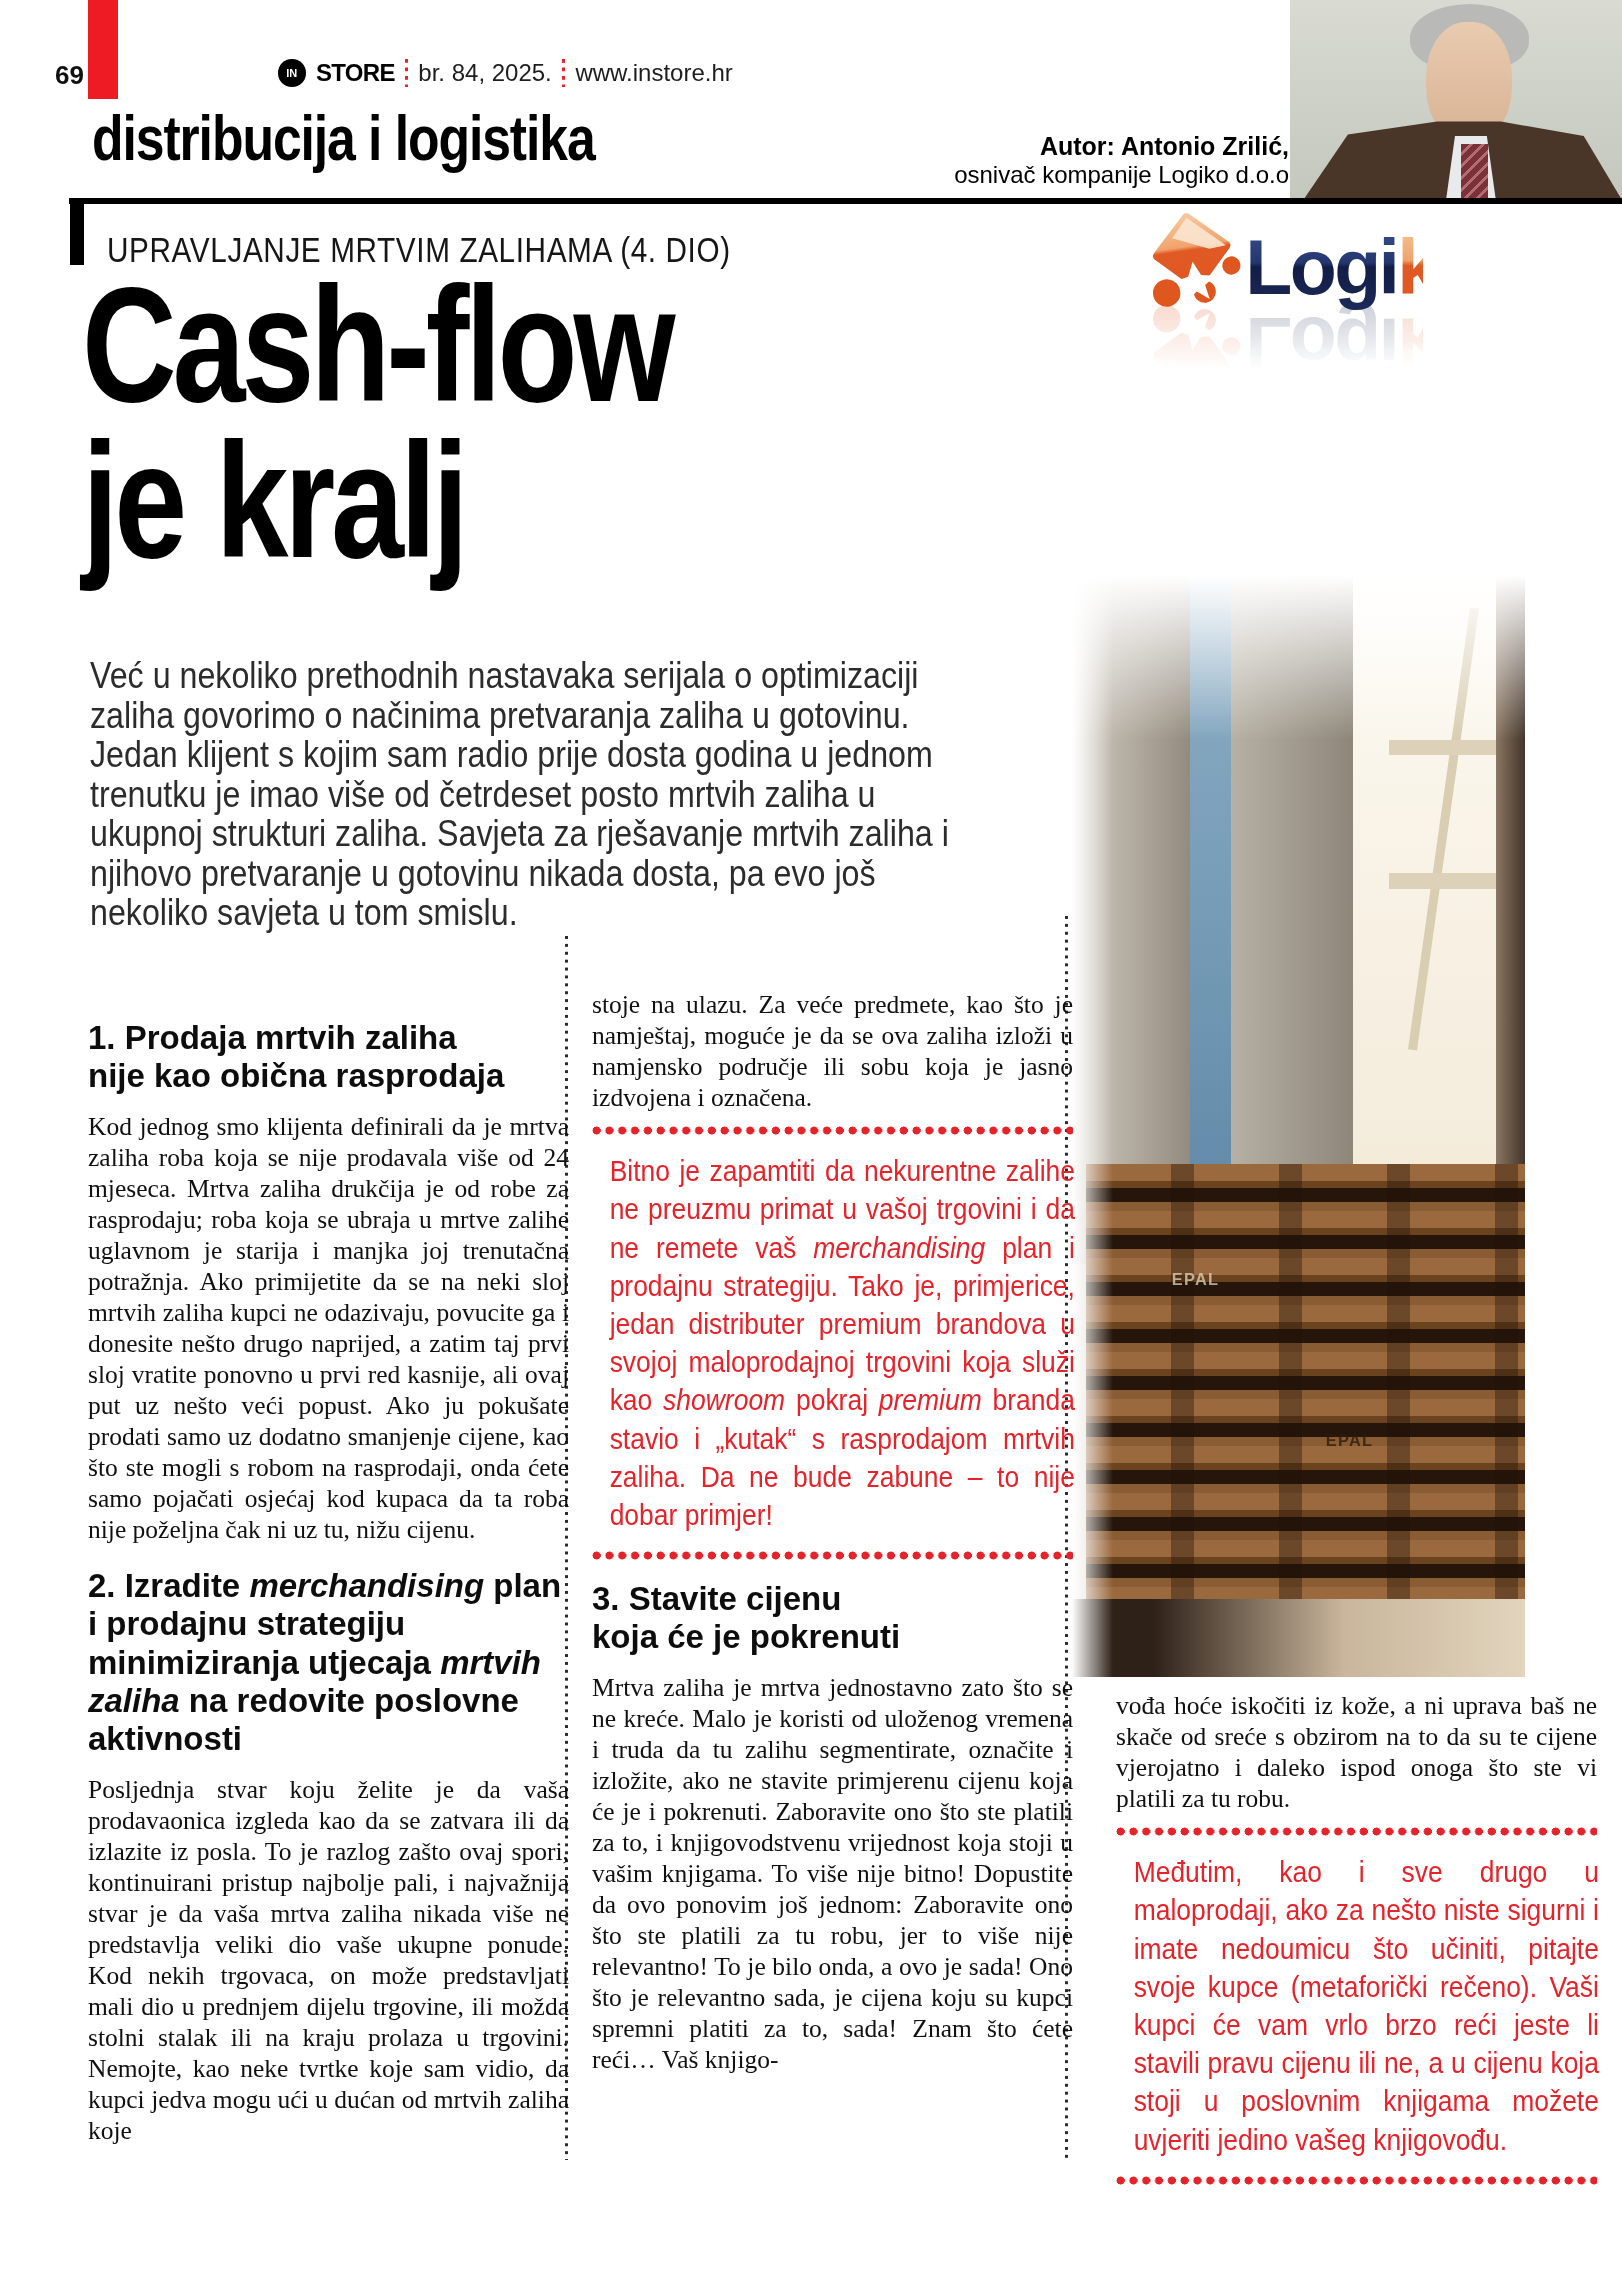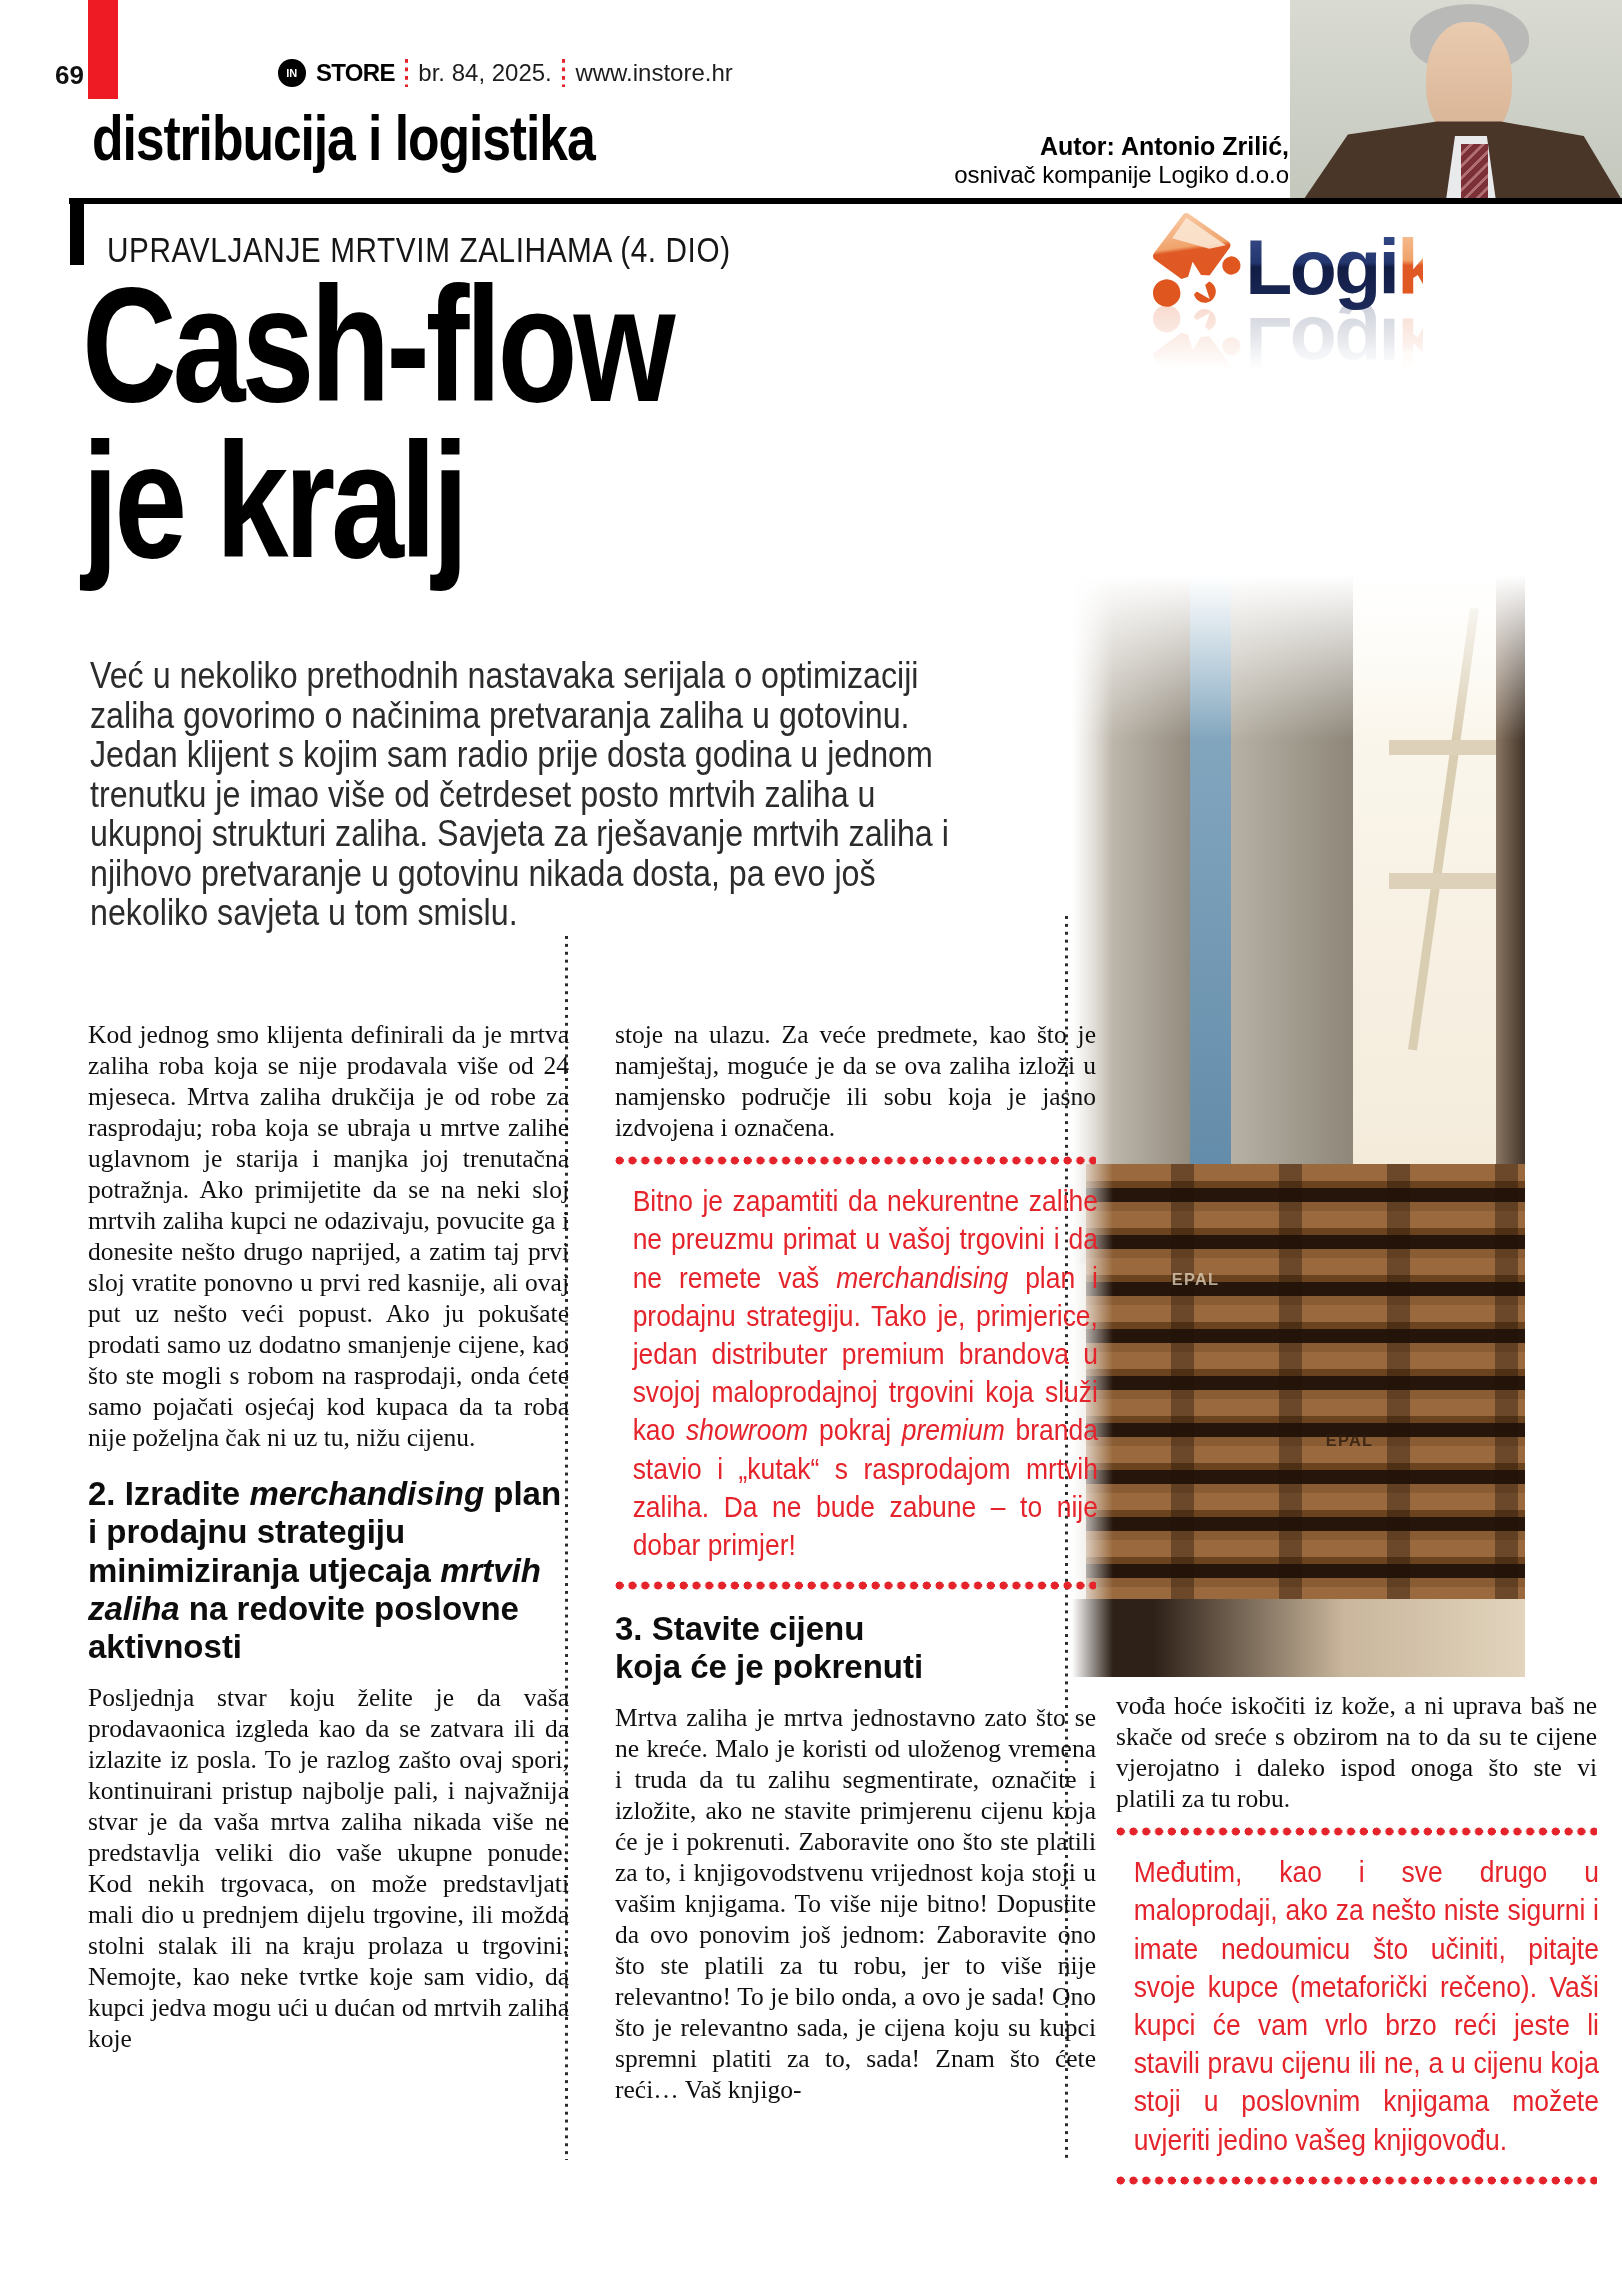--- a/index.html
+++ b/index.html
@@ -50,21 +50,21 @@
   .title{position:absolute;left:82px;top:267px;font-size:164px;font-weight:bold;line-height:0.95;
          letter-spacing:-5.2px;color:#000;transform:scaleX(0.8);transform-origin:left top;white-space:nowrap;}
 
   
   .intro{position:absolute;left:90px;top:656px;width:1024px;font-size:37px;line-height:1.07;
          color:#2c2c2c;transform:scaleX(0.87);transform-origin:left top;}
 
   
   .col{position:absolute;width:481px;}
   .col1{left:88px;top:1019px;}
-  .col2{left:592px;top:1019px;margin-left:23px;}
+  .col2{left:592px;top:989px;}
   .col3{left:1116px;top:1690px;}
   .col-sep{position:absolute;width:2.6px;background-image:linear-gradient(180deg,#2b2b2b 0 3.3px,transparent 3.3px 7.9px);
            background-size:2.6px 7.9px;background-repeat:repeat-y;}
   .sep1{left:565px;top:936px;height:1224px;}
   .sep2{left:1065px;top:916px;height:1243px;}
 
   .col-h{font-size:33px;font-weight:bold;line-height:1.16;color:#0d0d0d;margin:0 0 15.7px 0;}
   .col-h .it{font-style:italic;}
   .serif{font-family:"Liberation Serif",serif;font-size:25.5px;line-height:31px;text-align:justify;
          color:#101010;margin:0 0 6.5px 0;}
@@ -184,20 +184,24 @@
     <span class="epal epal1">EPAL</span>
     <span class="epal epal2">EPAL</span>
     <div class="ph-fade-top"></div>
     <div class="ph-fade-left"></div>
   </div>
 
   <div class="col-sep sep1"></div>
   <div class="col-sep sep2"></div>
 
   <div class="col col1">
+    <div class="col-h">
+      <div>1. Prodaja mrtvih zaliha</div>
+      <div>nije kao obična rasprodaja</div>
+    </div>
     <div class="serif">Kod jednog smo klijenta definirali da je mrtva zaliha roba koja se nije prodavala više od 24 mjeseca. Mrtva zaliha drukčija je od robe za rasprodaju; roba koja se ubraja u mrtve zalihe uglavnom je starija i manjka joj trenutačna potražnja. Ako primijetite da se na neki sloj mrtvih zaliha kupci ne odazivaju, povucite ga i donesite nešto drugo naprijed, a zatim taj prvi sloj vratite ponovno u prvi red kasnije, ali ovaj put uz nešto veći popust. Ako ju pokušate prodati samo uz dodatno smanjenje cijene, kao što ste mogli s robom na rasprodaji, onda ćete samo pojačati osjećaj kod kupaca da ta roba nije poželjna čak ni uz tu, nižu cijenu.</div>
     <div class="col-h mt"><span>2. Izradite </span><span class="it">merchandising</span><span> plan i prodajnu strategiju minimiziranja utjecaja </span><span class="it">mrtvih zaliha</span><span> na redovite poslovne aktivnosti</span></div>
     <div class="serif">Posljednja stvar koju želite je da vaša prodavaonica izgleda kao da se zatvara ili da izlazite iz posla. To je razlog zašto ovaj spori, kontinuirani pristup najbolje pali, i najvažnija stvar je da vaša mrtva zaliha nikada više ne predstavlja veliki dio vaše ukupne ponude. Kod nekih trgovaca, on može predstavljati mali dio u prednjem dijelu trgovine, ili možda stolni stalak ili na kraju prolaza u trgovini. Nemojte, kao neke tvrtke koje sam vidio, da kupci jedva mogu ući u dućan od mrtvih zaliha koje</div>
   </div>
 
   <div class="col col2">
     <div class="serif">stoje na ulazu. Za veće predmete, kao što je namještaj, moguće je da se ova zaliha izloži u namjensko područje ili sobu koja je jasno izdvojena i označena.</div>
     <div class="dot-rule-red"></div>
     <div class="red-callout"><span>Bitno je zapamtiti da nekurentne zalihe ne preuzmu primat u vašoj trgovini i da ne remete vaš </span><span class="it">merchandising</span><span> plan i prodajnu strategiju. Tako je, primjerice, jedan distributer premium brandova u svojoj maloprodajnoj trgovini koja služi kao </span><span class="it">showroom</span><span> pokraj </span><span class="it">premium</span><span> branda stavio i „kutak“ s rasprodajom mrtvih zaliha. Da ne bude zabune – to nije dobar primjer!</span></div>
     <div class="dot-rule-red"></div>

